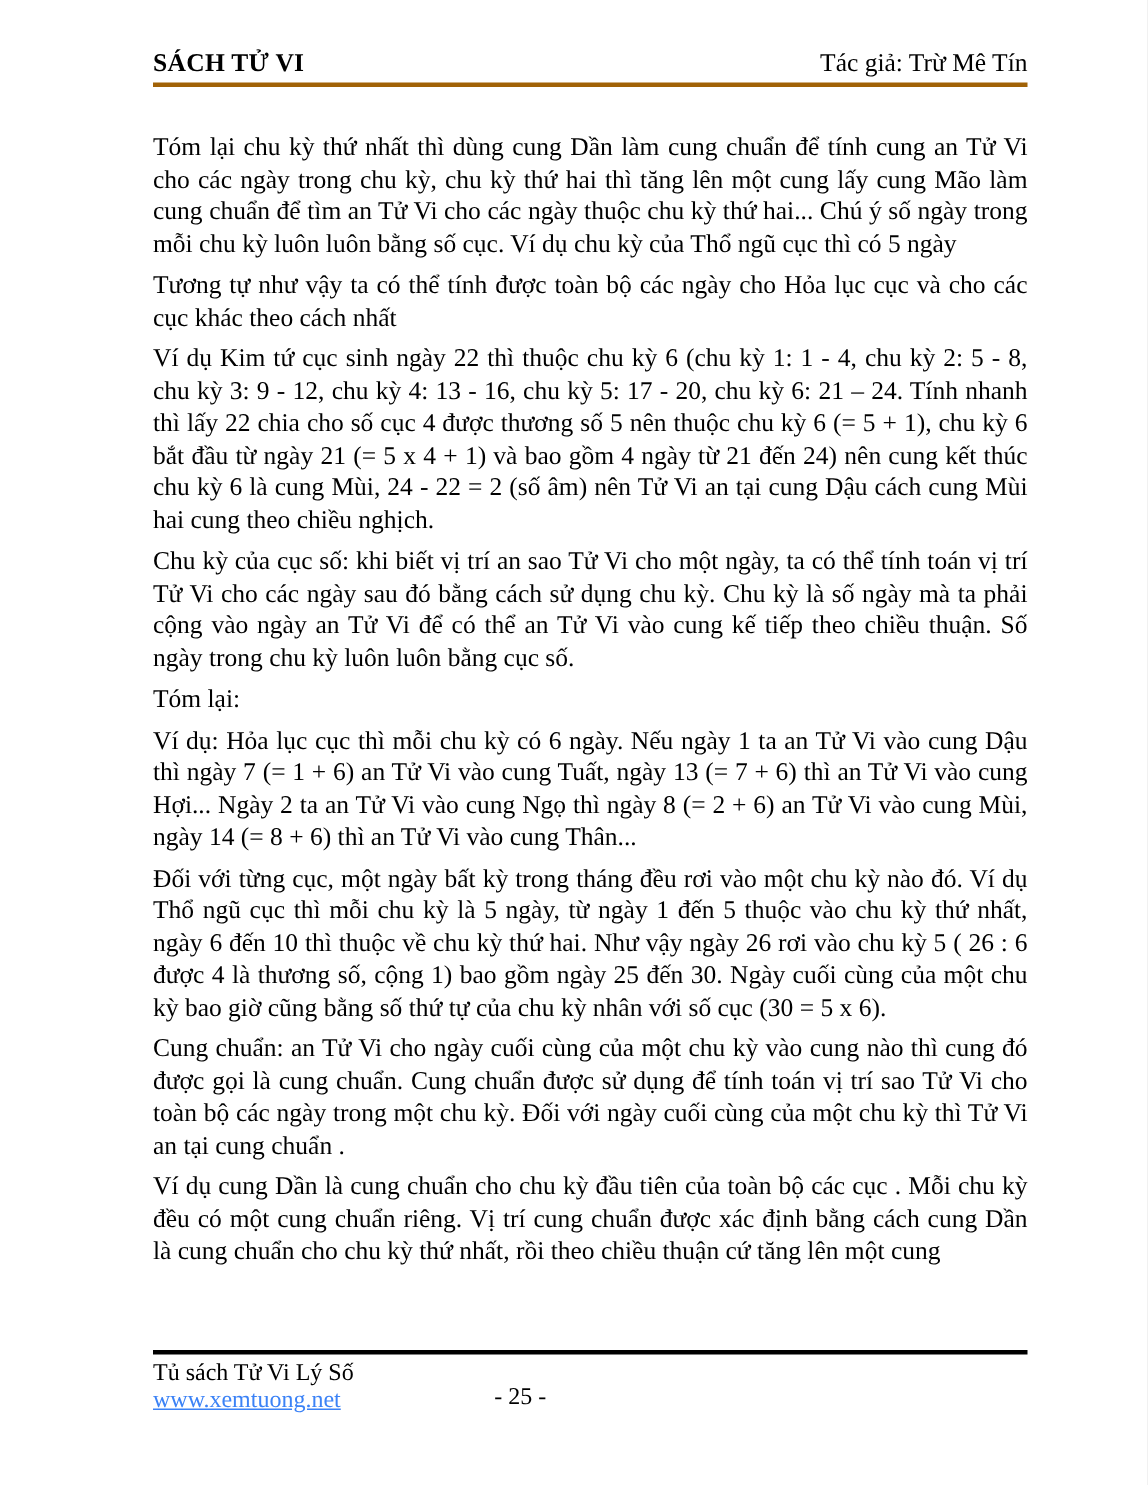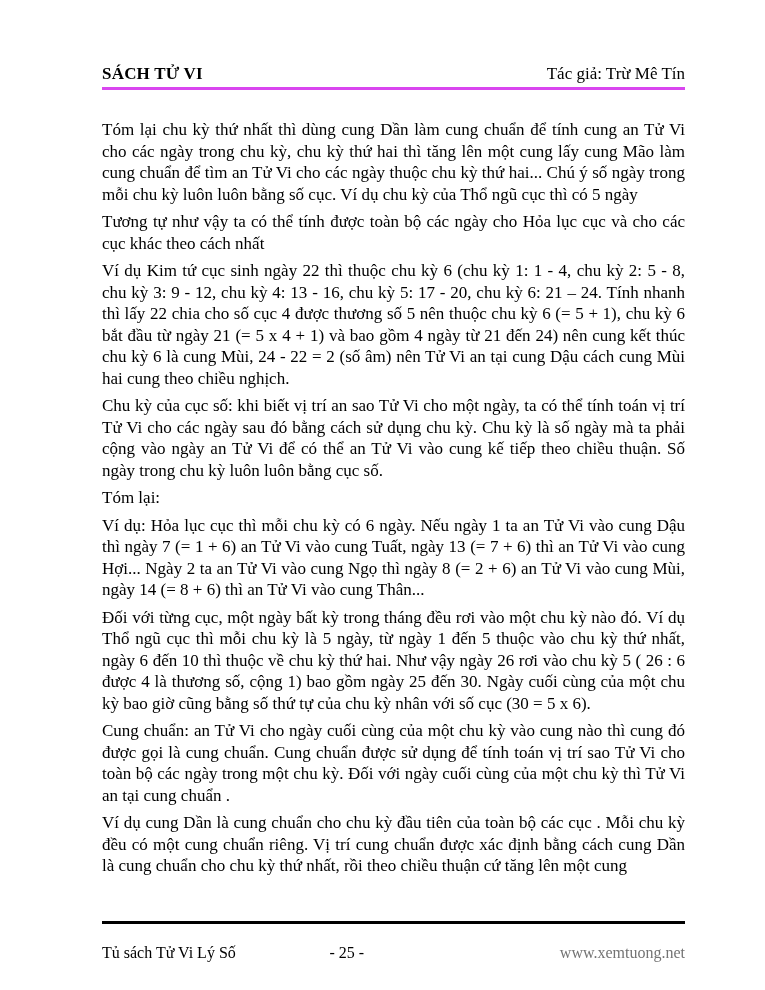--- a/index.html
+++ b/index.html
@@ -10,58 +10,60 @@
     background: #ffffff;
     box-sizing: border-box;
     padding: 0 80px 0 102px;
     display: flex;
     flex-direction: column;
     font-family: "Liberation Serif", "DejaVu Serif", serif;
     color: #000000;
     overflow: hidden;
   }
   .page-header {
-    margin-top: 64px;
-    border-bottom: 3px solid #d946ef;
+    margin-top: 32px;
+    border-bottom: 3px solid #a16207;
     padding-bottom: 3px;
     display: flex;
     justify-content: space-between;
     align-items: baseline;
     font-size: 17px;
     gap: 44px;
   }
   .book-title { font-weight: bold; letter-spacing: 0.2px; }
   .author { font-weight: normal; }
   .document-body {
     margin-top: 29px;
     font-size: 17px;
     line-height: 21.5px;
     text-align: justify;
   }
   .document-body p { margin: 0 0 6px 0; }
   .document-body p.gap-before { margin-top: 5px; }
   .page-footer {
     margin-top: auto;
-    margin-bottom: 28px;
+    margin-bottom: 47px;
     border-top: 3px solid #000000;
-    padding-top: 20px;
+    padding-top: 4px;
     position: relative;
     font-size: 16px;
     display: flex;
     justify-content: space-between;
     align-items: baseline;
+    flex-direction: column;
   }
   .footer-page-number {
     position: absolute;
     left: 42%;
     transform: translateX(-50%);
     top: 20px;
   }
   .footer-link {
-    color: #737373;
+    color: #3b82f6;
+    text-decoration: underline;
     cursor: pointer;
   }
 </style>
 </head>
 <body>
 
 <div class="page">
 
   <div class="page-header">
     <span class="book-title">SÁCH TỬ VI</span>

